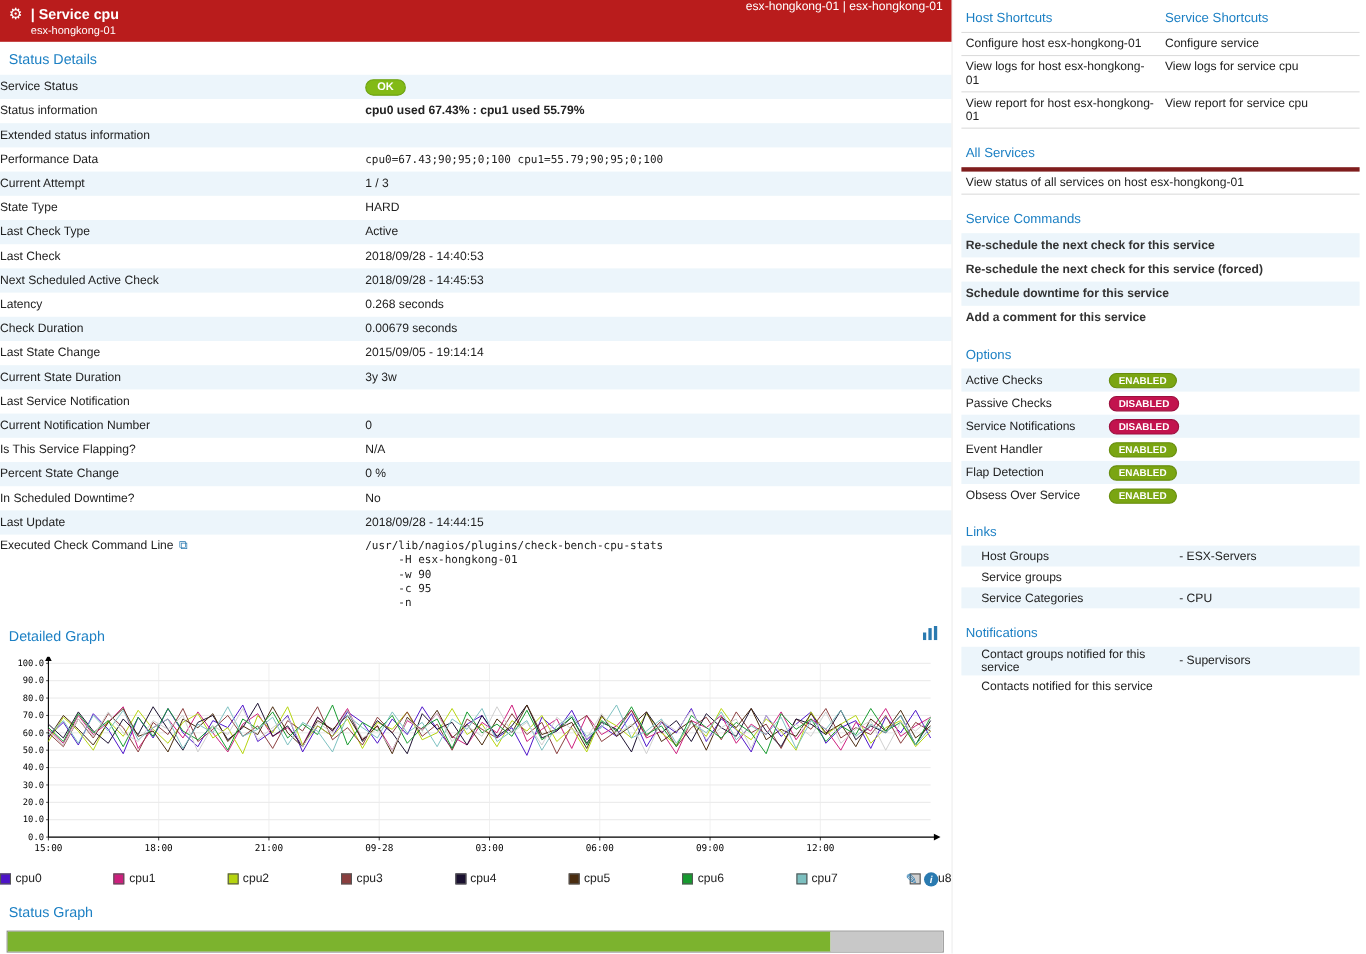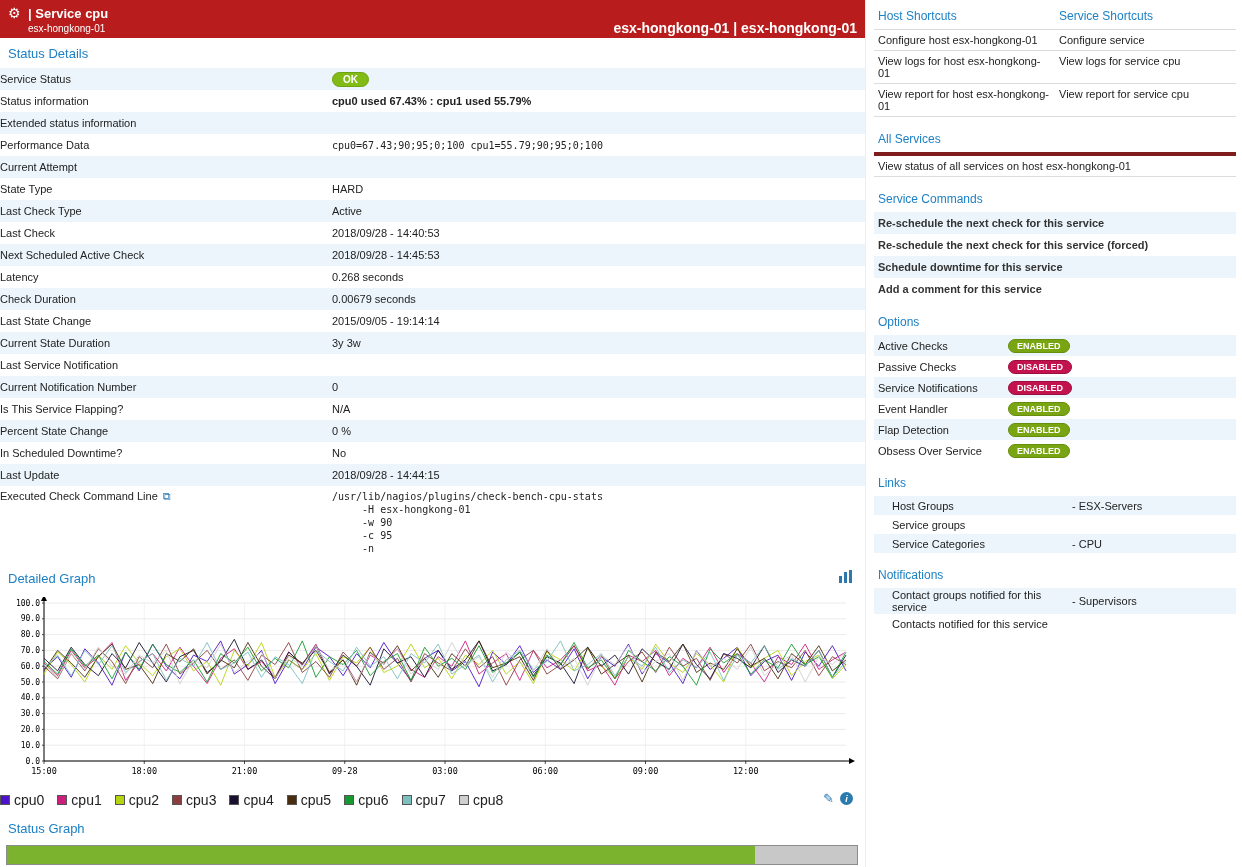--- a/index.html
+++ b/index.html
@@ -6,21 +6,21 @@
   html,body{width:1242px;height:867px;overflow:hidden;background:#fff;
     font-family:"Liberation Sans",sans-serif;color:#222}
   .page{display:flex;width:1242px;height:867px}
   .left{width:865px;flex:0 0 865px}
   .sidebar{flex:1;padding:2px 6px 0 8px;border-left:1px solid #ededed;font-size:11px;color:#222}
 
   
   .topbar{background:#b91c1c;color:#fff;height:38px;padding:4px 8px 0;position:relative}
   .gear{font-size:14px;cursor:pointer;margin-right:3px}
   .title{font-weight:bold;font-size:13px}
-  .hright{position:absolute;right:8px;top:20px;font-size:14px;font-weight:bold}
+  .hright{position:absolute;right:8px;top:0;font-size:11px;font-weight:normal}
   .hsub{font-size:10px;font-weight:normal;margin-left:20px;margin-top:1px}
 
   
   .sec{color:#1d80c4;font-size:13px;font-weight:normal;padding:8px 8px 7px}
   .sec-row{display:flex;justify-content:space-between;align-items:center;padding-right:12px}
 
   
   .srow{display:grid;grid-template-columns:332px 1fr;min-height:22px;align-items:center;padding-left:0;font-size:11px}
   .srow.tall{align-items:flex-start;padding-top:4px;padding-bottom:8px}
   .tint{background:#ecf5fb}
@@ -31,21 +31,21 @@
   .copyic{color:#2a7ab0;margin-left:5px;cursor:pointer;font-size:11px}
 
   .pill{display:inline-block;color:#fff;font-weight:bold;border-radius:9px;text-align:center}
   .pill.ok{background:#82ba16;border:1px solid #6ea312;font-size:10px;padding:1px 10px}
   .pill.enabled{background:#7aa512;border:1px solid #678d0e;font-size:9px;padding:1px 8px}
   .pill.disabled{background:#c2134e;border:1px solid #9c0f3e;font-size:9px;padding:1px 8px}
 
   
   .chart-wrap{padding-left:4px;margin-top:4px}
   .legend-row{position:relative;height:24px;margin-top:2px}
-  .legend{display:flex;justify-content:flex-start;gap:13px;font-size:14px;padding-top:3px}
+  .legend{display:flex;justify-content:space-between;gap:13px;font-size:11px;padding-top:3px}
   .lg-item{display:inline-flex;align-items:center}
   .lg-swatch{display:inline-block;width:10px;height:10px;border:1px solid #555;margin-right:4px}
   .graph-actions{position:absolute;right:12px;top:2px;display:flex;gap:6px;align-items:center}
   .pencil{color:#2a7ab0;font-size:13px;cursor:pointer}
   .info{width:13px;height:13px;border-radius:50%;background:#2a7ab0;color:#fff;font-size:9px;
     font-weight:bold;font-style:italic;display:flex;align-items:center;justify-content:center;cursor:pointer}
 
   
   .sg-wrap{padding:2px 8px 0 6px}
   .sg-bar{display:flex;height:20px;border:1px solid #8c8c8c;width:852px;cursor:pointer}
@@ -95,20 +95,21 @@
           <div class="srow tint">
             <div class="slab">Extended status information</div>
             <div class="sval"></div>
           </div>
           <div class="srow">
             <div class="slab">Performance Data</div>
             <div class="sval mono">cpu0=67.43;90;95;0;100 cpu1=55.79;90;95;0;100</div>
           </div>
           <div class="srow tint">
             <div class="slab">Current Attempt</div>
+            <div class="sval">1 / 3</div>
           </div>
           <div class="srow">
             <div class="slab">State Type</div>
             <div class="sval">HARD</div>
           </div>
           <div class="srow tint">
             <div class="slab">Last Check Type</div>
             <div class="sval">Active</div>
           </div>
           <div class="srow">

